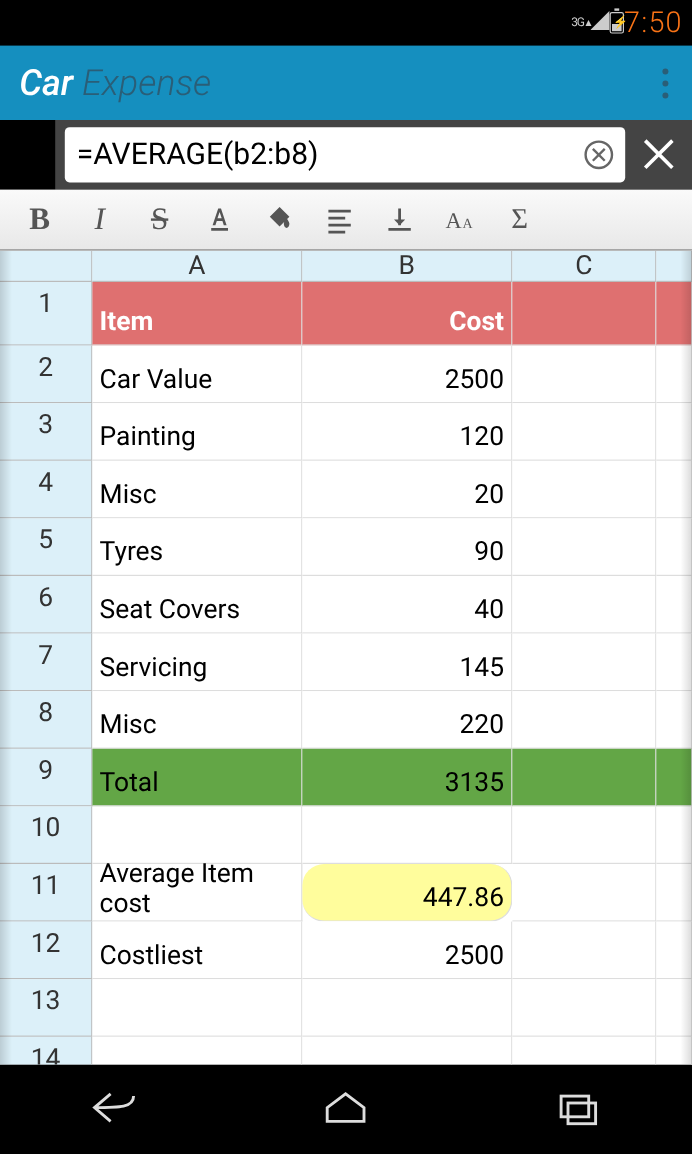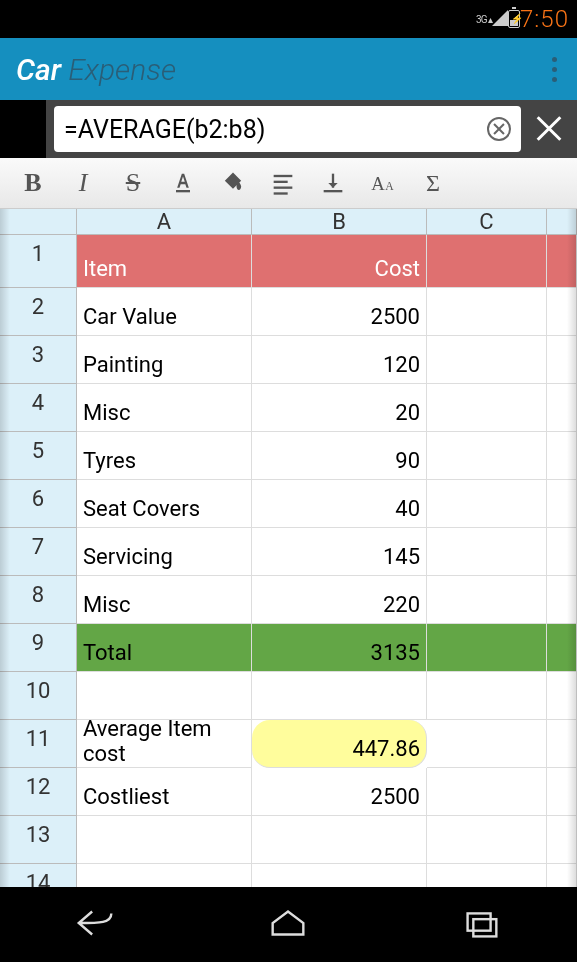--- a/index.html
+++ b/index.html
@@ -95,21 +95,21 @@
       font-size: 22px; color: #333; padding-top: 6px;
     }
     .cell {
       flex: 0 0 175px; border-right: 1px solid #ddd; border-bottom: 1px solid #ddd;
       display: flex; align-items: flex-end; padding: 0 6px 6px 6px;
       font-size: 22px; color: #000; background: #fff;
     }
     .cell.b { justify-content: flex-end;}
     .cell.c { flex: 0 0 120px;}
     .cell.d { flex: 0 0 30px;}
-    .row.header .cell { background: #df7070; color: #fff; font-weight: 400;}
+    .row.header .cell { background: #df7070; color: #fff; font-weight: 700;}
     .row.total .cell { background: #63a646; color: #000;}
     .cell.highlight { background: #fffd9c; border-radius: 18px;}
     .row.r11 .cell.a { align-items: center;}
 
     
     .sheet::before, .sheet::after {
       content:""; position: absolute; top: 0; bottom: 0; width: 10px; pointer-events:none; z-index: 5;
     }
     .sheet::before { left: 0; background: linear-gradient(to right, rgba(0,0,0,0.15), transparent);}
     .sheet::after { right: 0; background: linear-gradient(to left, rgba(0,0,0,0.15), transparent);}

